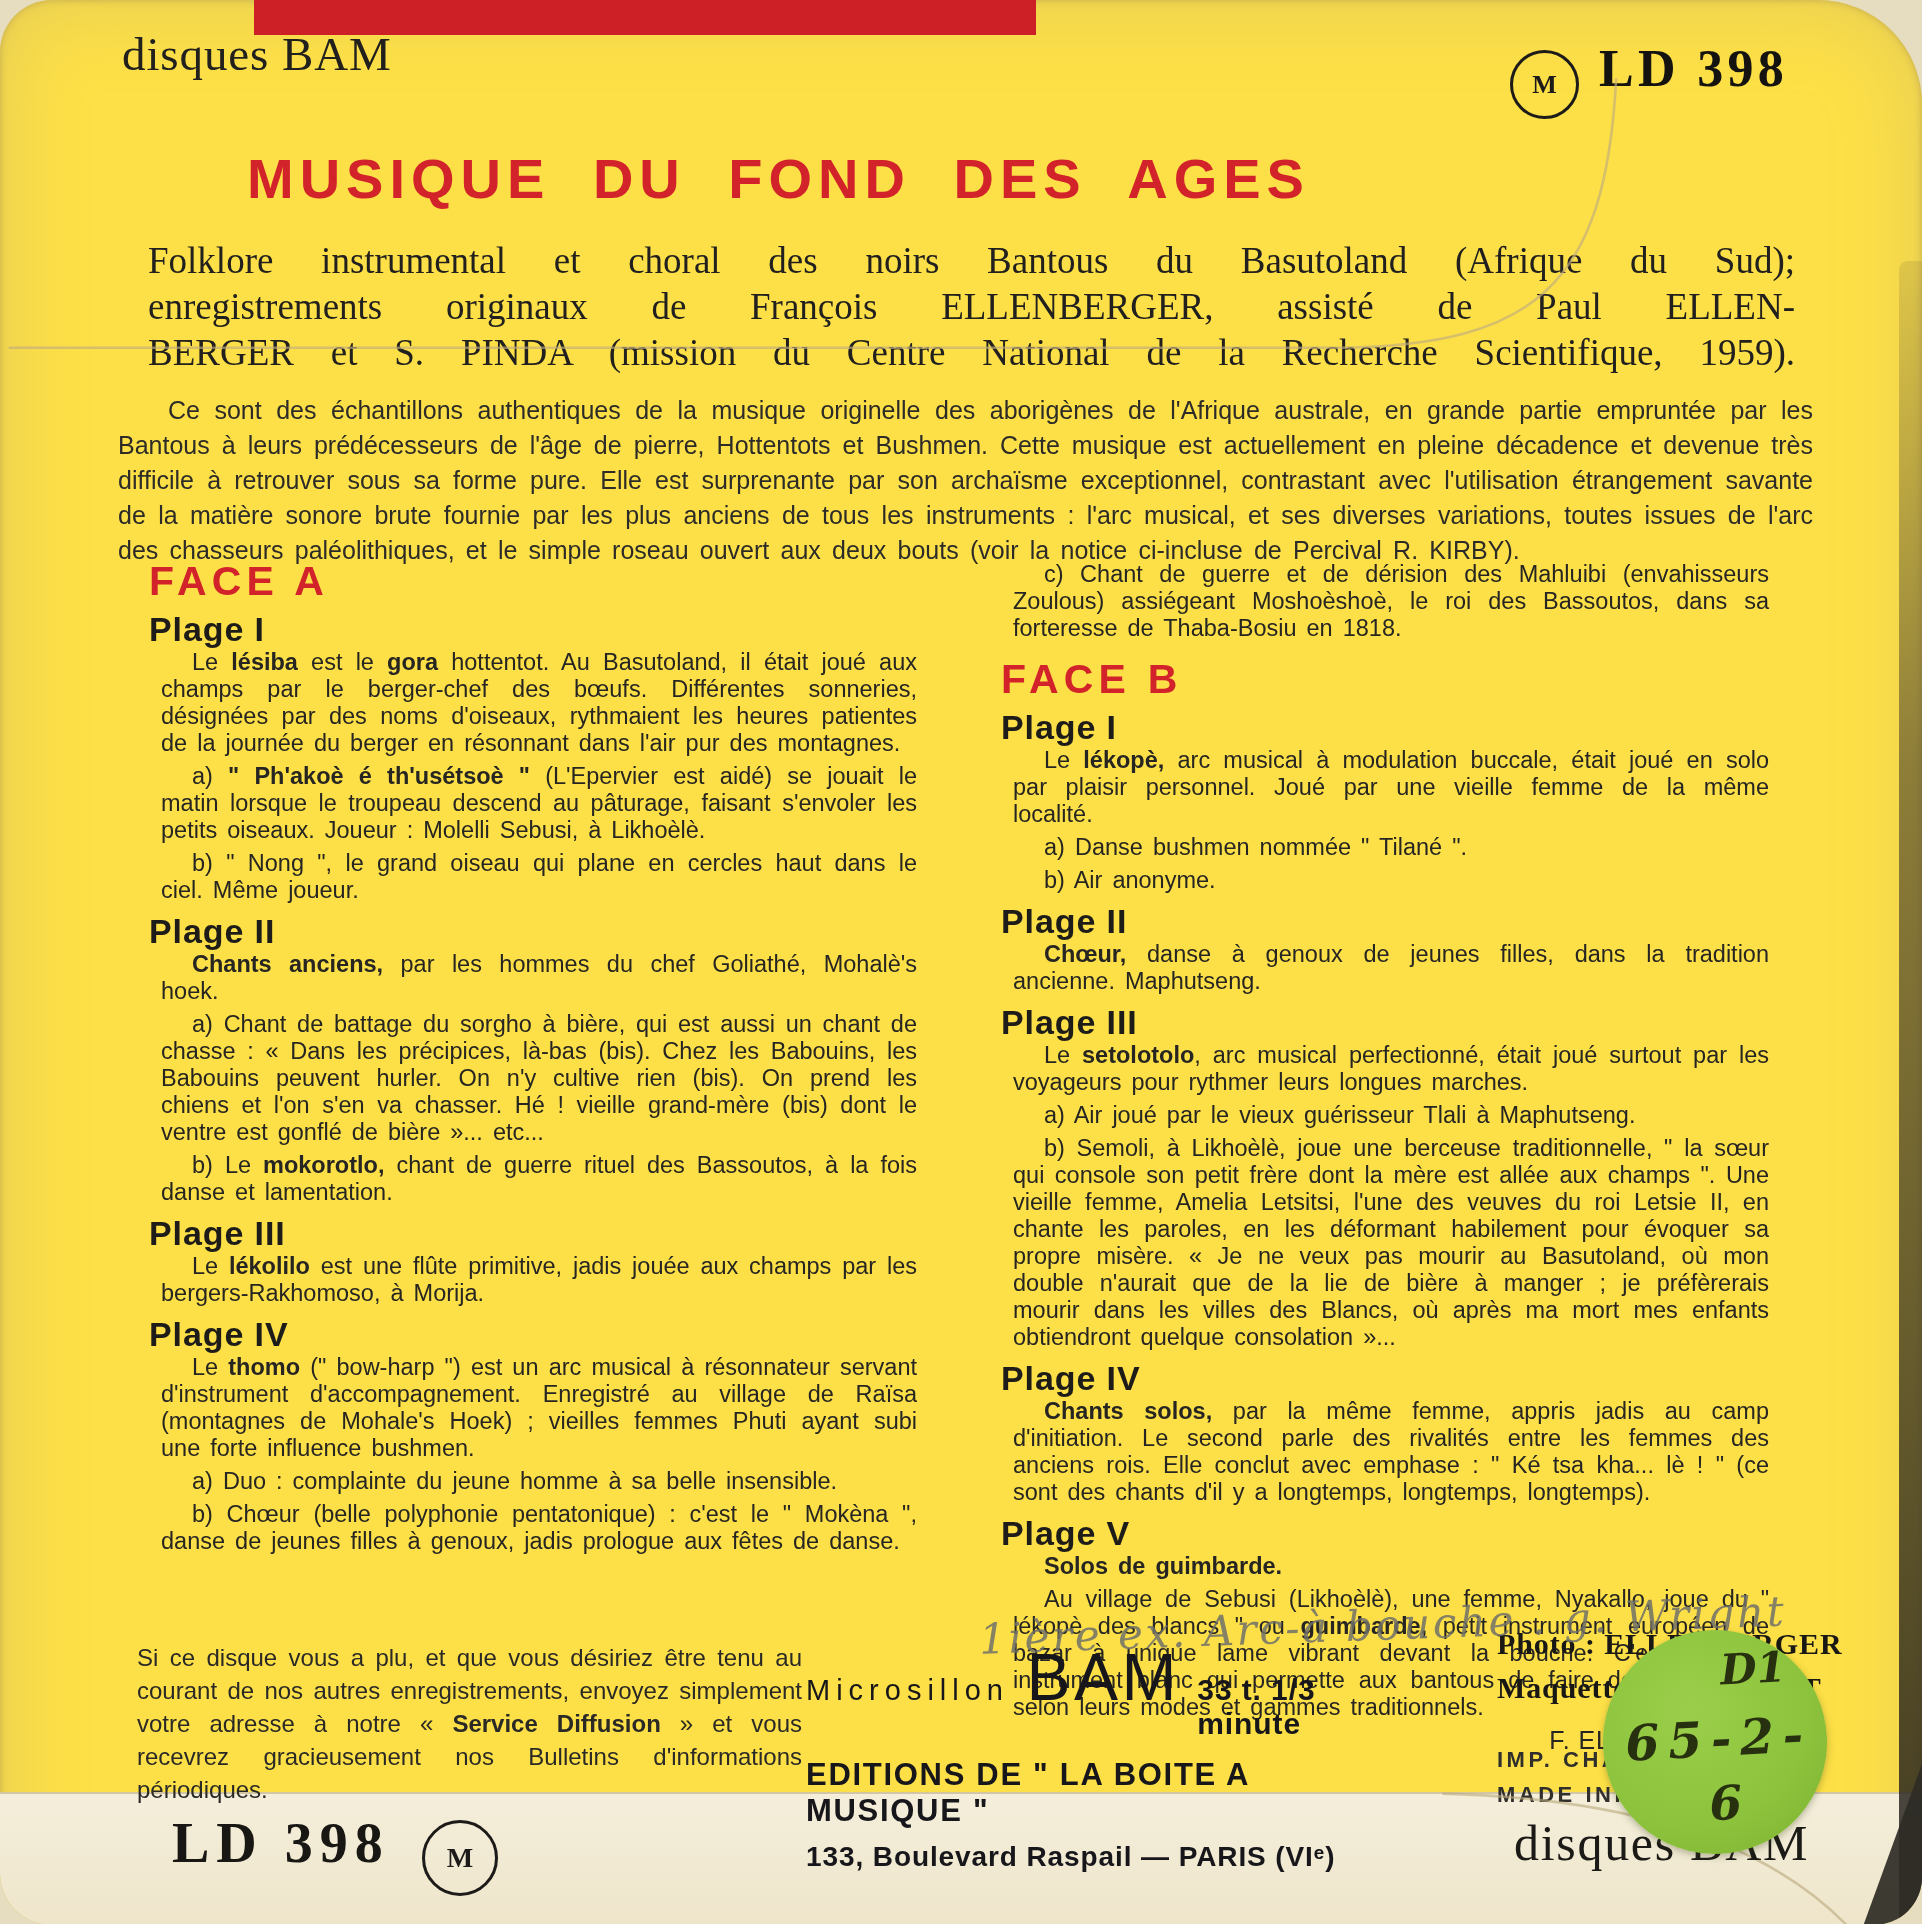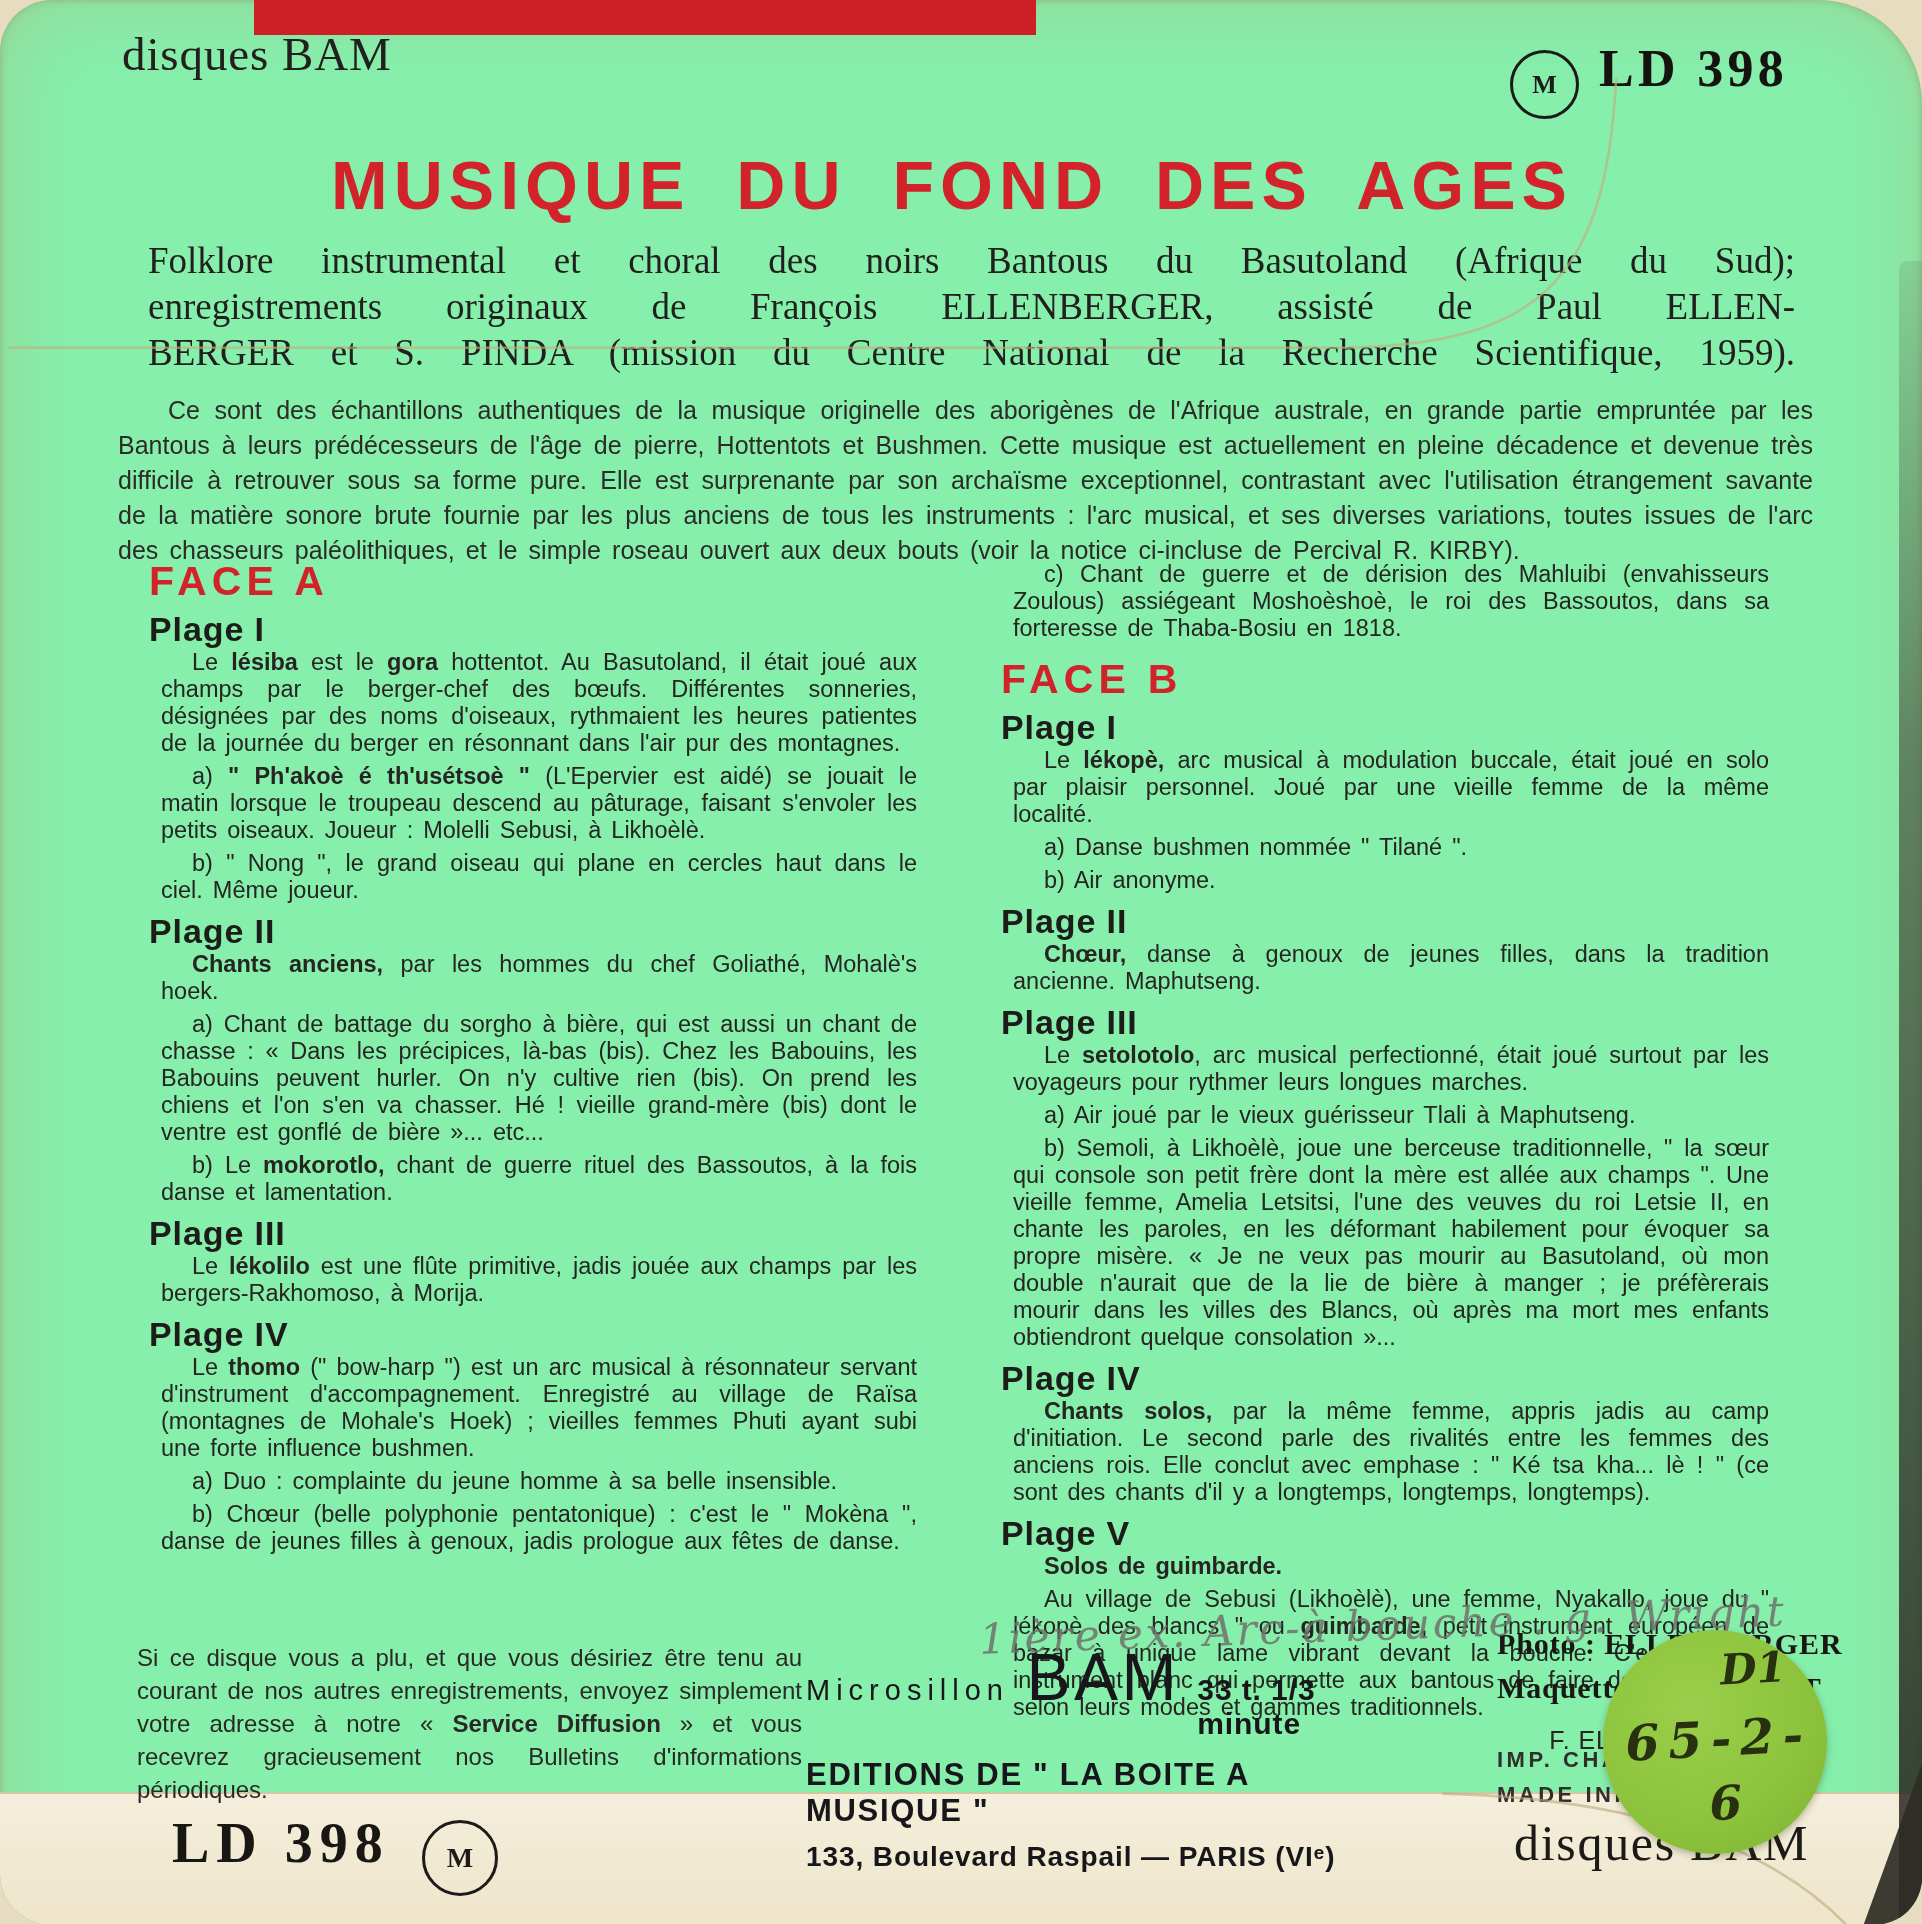--- a/index.html
+++ b/index.html
@@ -1,31 +1,31 @@
 <!DOCTYPE html>
 <html style="font-size:14px"><head>
 <meta charset="utf-8">
 <style>
   html,body{margin:0;padding:0;background:#cfc6aa;}
   #stage{position:relative;width:1922px;height:1925px;background:#e6ddc1;overflow:hidden;
          font-family:"Liberation Sans",sans-serif;color:#262522;}
-  #sleeve{position:absolute;inset:0;background:#86efac;overflow:hidden;
+  #sleeve{position:absolute;inset:0;background:#fde047;overflow:hidden;
           border-radius:52px 104px 48px 52px;
           box-shadow:inset 0 0 83px rgba(185,165,115,.38), inset 0 0 7px rgba(130,110,70,.45);}
   .abs{position:absolute;}
   
   .redstrip{left:254px;top:0;width:782px;height:35px;background:#cd2026;}
   .brand-top{left:122px;top:31px;font:400 47px/1 "Liberation Serif",serif;letter-spacing:0.9px;color:#21201d;}
   .badge{width:63px;height:63px;border:3.5px solid #1c1b19;border-radius:50%;
          display:flex;align-items:center;justify-content:center;
          font:700 26px "Liberation Serif",serif;color:#1c1b19;background:transparent;}
   .badge-top{left:1510px;top:50px;}
   .catalog-top{left:1599px;top:43px;font:700 52px/1 "Liberation Serif",serif;letter-spacing:4.3px;color:#14130f;}
-  .title{left:257px;top:151px;width:1390px;text-align:center;color:#d2232b;
-         font-weight:900;font-size:68px;letter-spacing:6px;word-spacing:21px;line-height:1;}
+  .title{left:247px;top:151px;width:1390px;color:#d2232b;
+         font-weight:900;font-size:56px;letter-spacing:6px;word-spacing:21px;line-height:1;}
   .subtitle{left:148px;top:238px;width:1647px;font-family:"Liberation Serif",serif;
             font-size:37px;line-height:46px;color:#21201e;}
   .subtitle .jline{text-align:justify;text-align-last:justify;}
   .intro{left:118px;top:393px;width:1695px;font-size:25px;line-height:35px;
          color:#2c2b28;text-align:justify;text-indent:50px;word-spacing:4.3px;}
   
   .col{position:absolute;top:561px;width:780px;font-size:23.5px;line-height:27px;
        text-align:justify;color:#262522;}
   .col-left{left:149px;}
   .col-right{left:1001px;}

